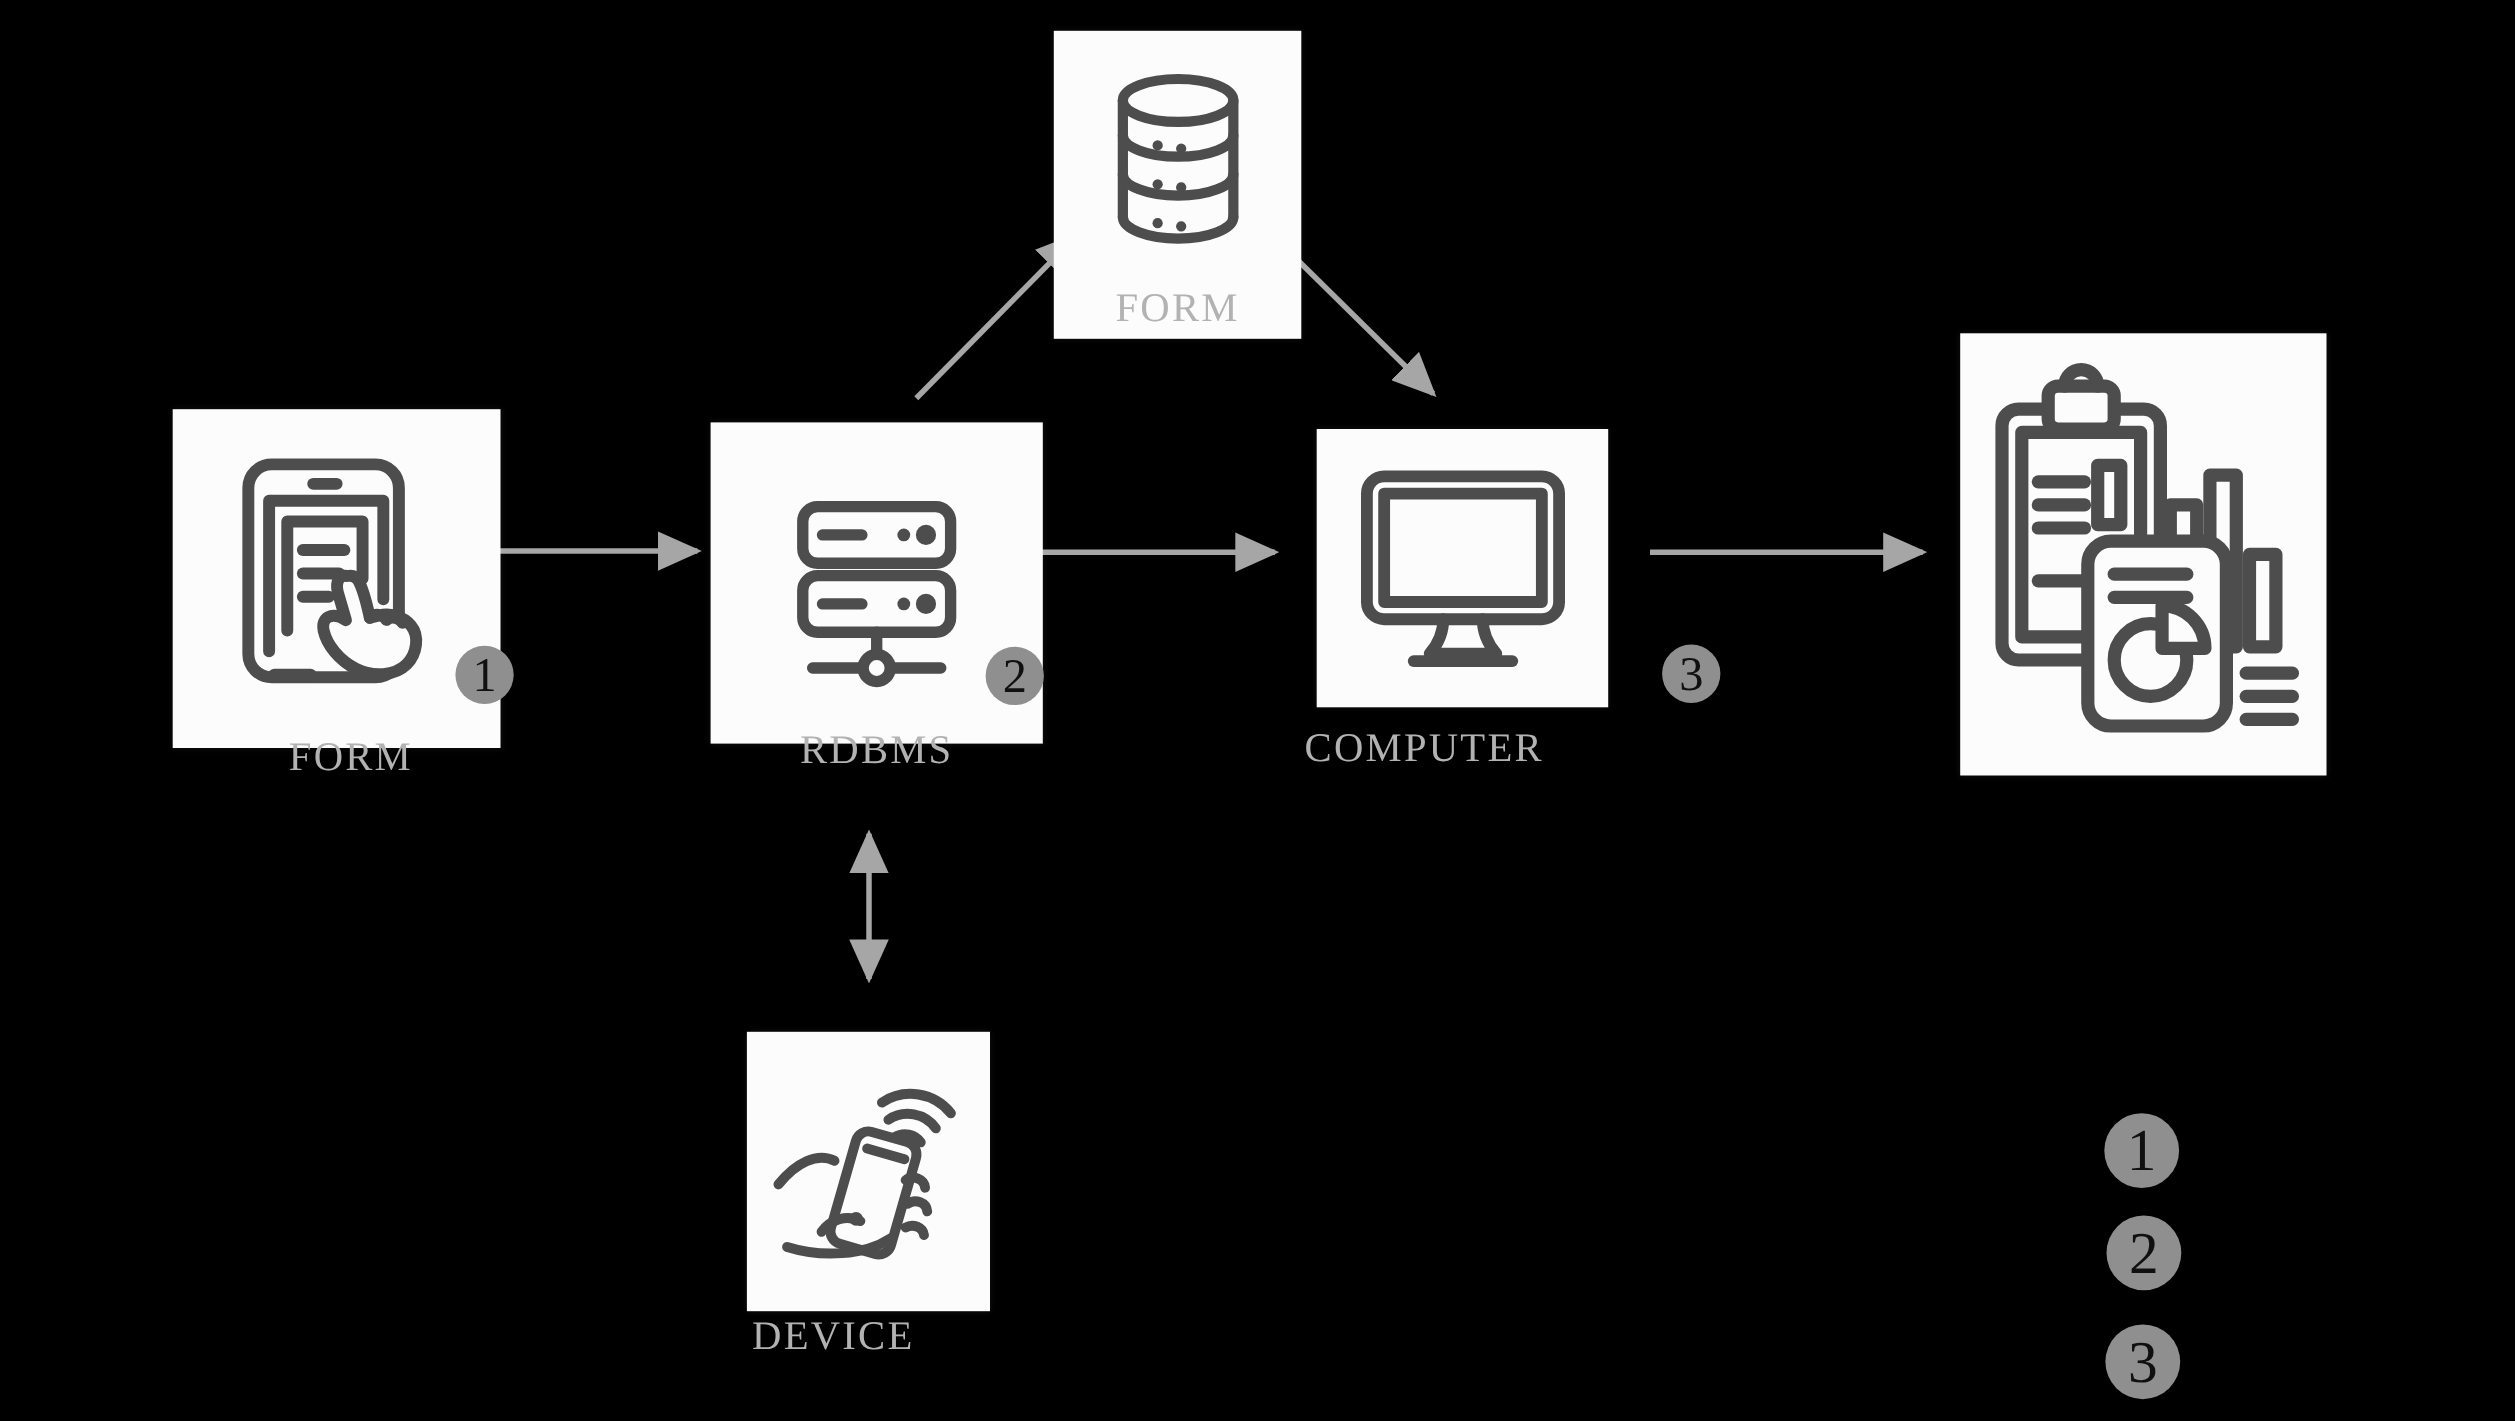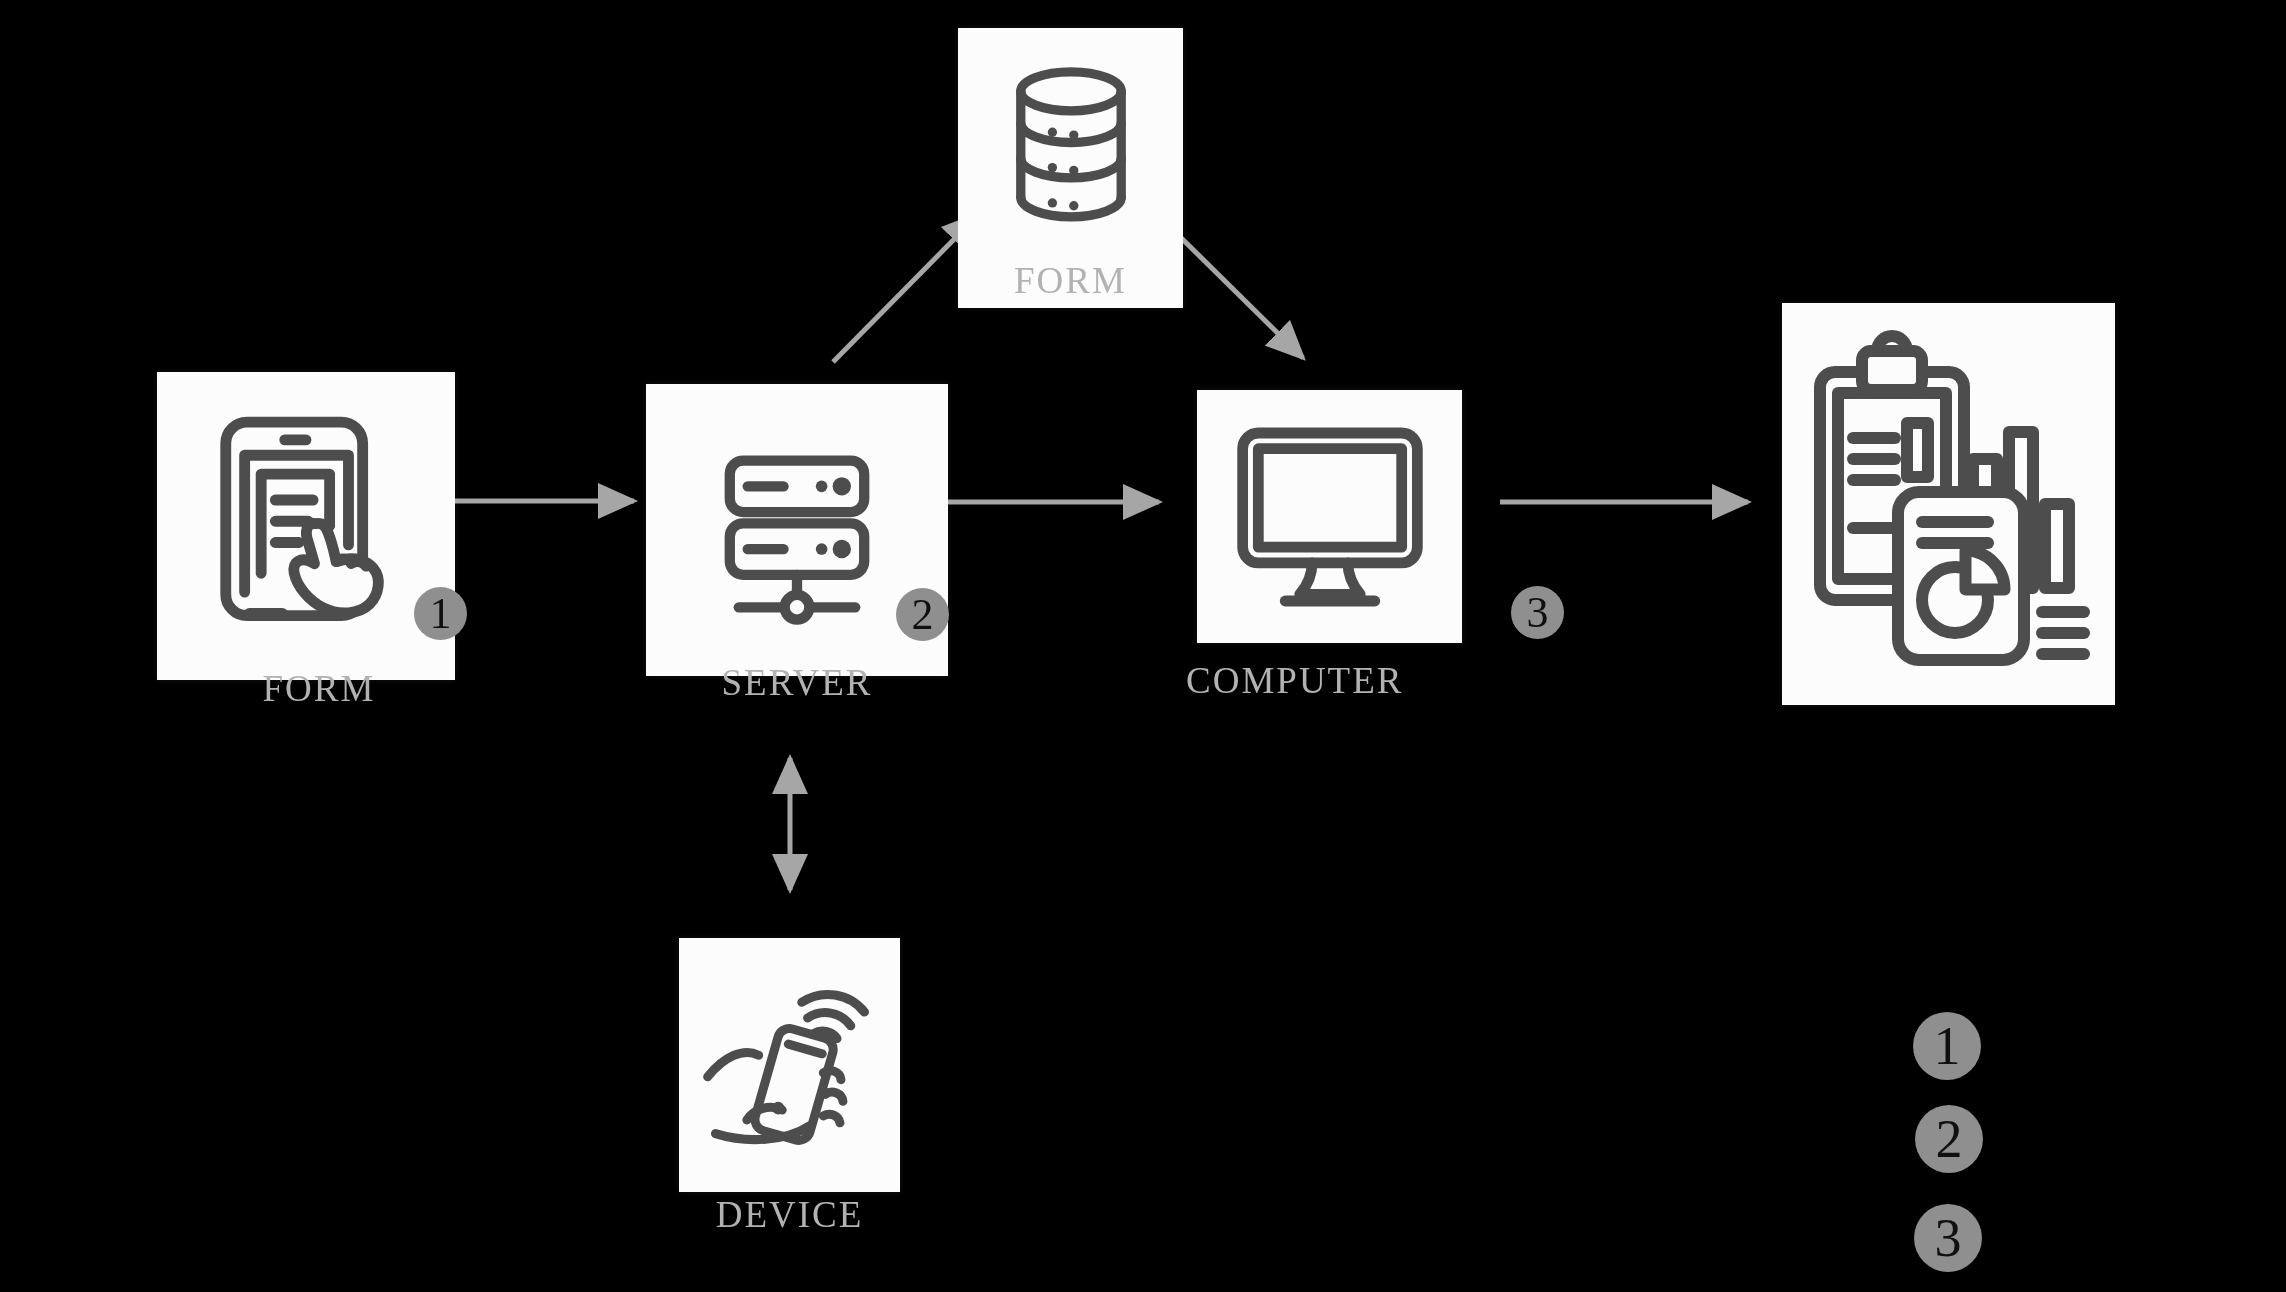--- a/index.html
+++ b/index.html
@@ -74,21 +74,21 @@
         <circle cx="50" cy="84.5" r="5.5" fill="#fcfcfc"></circle>
       </g>
       <g class="icon-fill">
         <circle cx="61" cy="30.5" r="2.6"></circle>
           <circle cx="70" cy="30.5" r="4.1"></circle>
         <circle cx="61" cy="58.5" r="2.6"></circle>
           <circle cx="70" cy="58.5" r="4.1"></circle>
       </g>
     </svg>
   </div>
-  <div class="node-label" style="left:646px;top:664px;width:302px;">SERVER</div>
+  <div class="node-label" style="left:646px;top:664px;width:302px;">RDBMS</div>
   <div class="badge node-badge" style="left:896px;top:588px;">
       <span>2</span>
     </div>
 
   <div class="box" style="left:958px;top:28px;width:225px;height:280px;padding-bottom:0;">
     <svg width="186" height="186" viewBox="0 0 100 100" style="margin-bottom:38px;">
       <g class="icon-stroke" stroke-width="5">
         <ellipse cx="50" cy="19" rx="27" ry="10.5"></ellipse>
         <path d="M23,19 V76"></path>
         <path d="M77,19 V76"></path>
@@ -163,21 +163,21 @@
         </g>
         <path d="M67,54 a5.5,5 0 0 1 9,3.5"></path>
         <path d="M68,65 a5.5,5 0 0 1 9,3.5"></path>
         <path d="M67,76 a5.5,5 0 0 1 8.5,3.5"></path>
         <path d="M28,78 C32,72 40,70 46,73"></path>
         <path d="M12,85 C28,90 48,89 60,81"></path>
       </g>
       <circle class="icon-fill" cx="44" cy="72" r="3.2"></circle>
     </svg>
   </div>
-  <div class="node-label" style="left:679px;top:1196px;width:221px;text-align:center;">DEVICE</div>
+  <div class="node-label" style="left:647px;top:1196px;width:221px;text-align:center;">DEVICE</div>
 
   <div>
     <div class="badge legend-badge" style="left:1913px;top:1012px;">
         <span>1</span>
       </div>
     <div class="badge legend-badge" style="left:1915px;top:1105px;">
         <span>2</span>
       </div>
     <div class="badge legend-badge" style="left:1914px;top:1204px;">
         <span>3</span>

